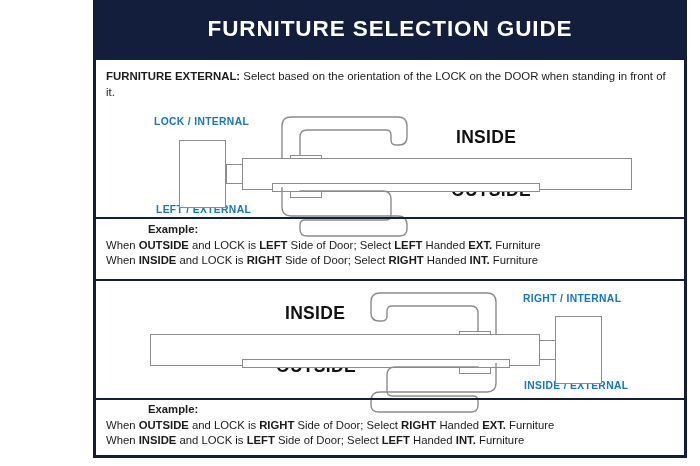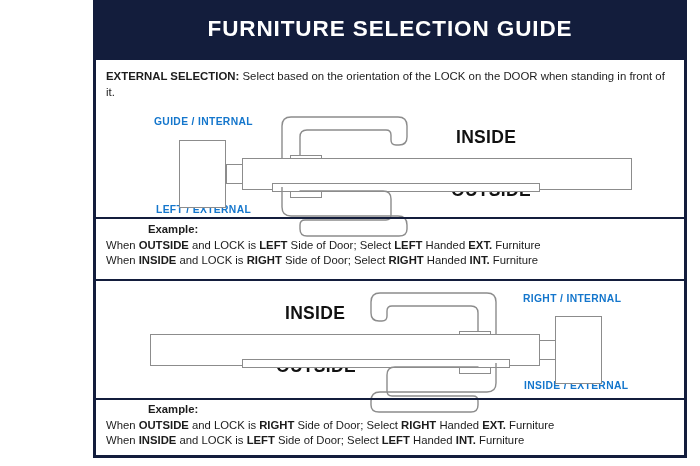--- a/index.html
+++ b/index.html
@@ -180,26 +180,26 @@
 <div id="page">
 
   <div id="header-band">
     <div id="header-title">FURNITURE SELECTION GUIDE</div>
   </div>
 
   <div id="card">
     <div id="card-inner">
 
       <div id="intro">
-        <b>EXTERNAL SELECTION:</b><span>  Select based on the orientation of the LOCK on the DOOR when standing in front of it.</span>
+        <b>FURNITURE EXTERNAL:</b><span>  Select based on the orientation of the LOCK on the DOOR when standing in front of it.</span>
       </div>
 
       <div id="diagram-1" class="diagram">
 
-        <div class="blue-label" style="left:58px; top:1px;">GUIDE / INTERNAL</div>
+        <div class="blue-label" style="left:58px; top:1px;">LOCK / INTERNAL</div>
         <div class="blue-label" style="left:60px; top:89px;">LEFT / EXTERNAL</div>
 
         <div class="side-label" style="left:360px; top:12px;">INSIDE</div>
         <div class="side-label" style="left:355px; top:65px;">OUTSIDE</div>
 
         <svg class="handle-svg" style="left:180px; top:-3px;" width="140" height="52" viewBox="0 0 140 52">
           <path d="M6 50 L6 14 Q6 5 15 5 L122 5 Q131 5 131 14 L131 25 Q131 33 123 33 L120 33 Q115 33 115 28 L115 23 Q115 18 110 18 L31 18 Q24 18 24 25 L24 50"></path>
         </svg>
 
         <div class="rose-hub" style="left:194px; top:40px; width:32px; height:7px;"></div>

